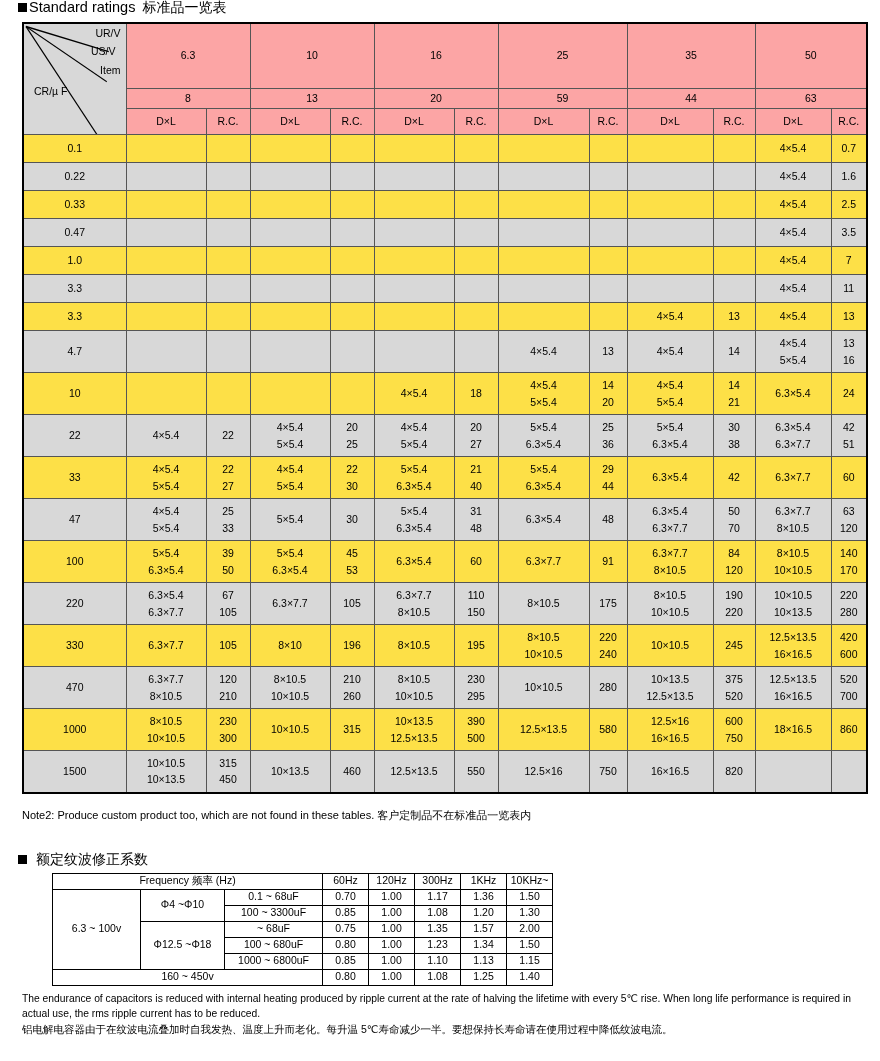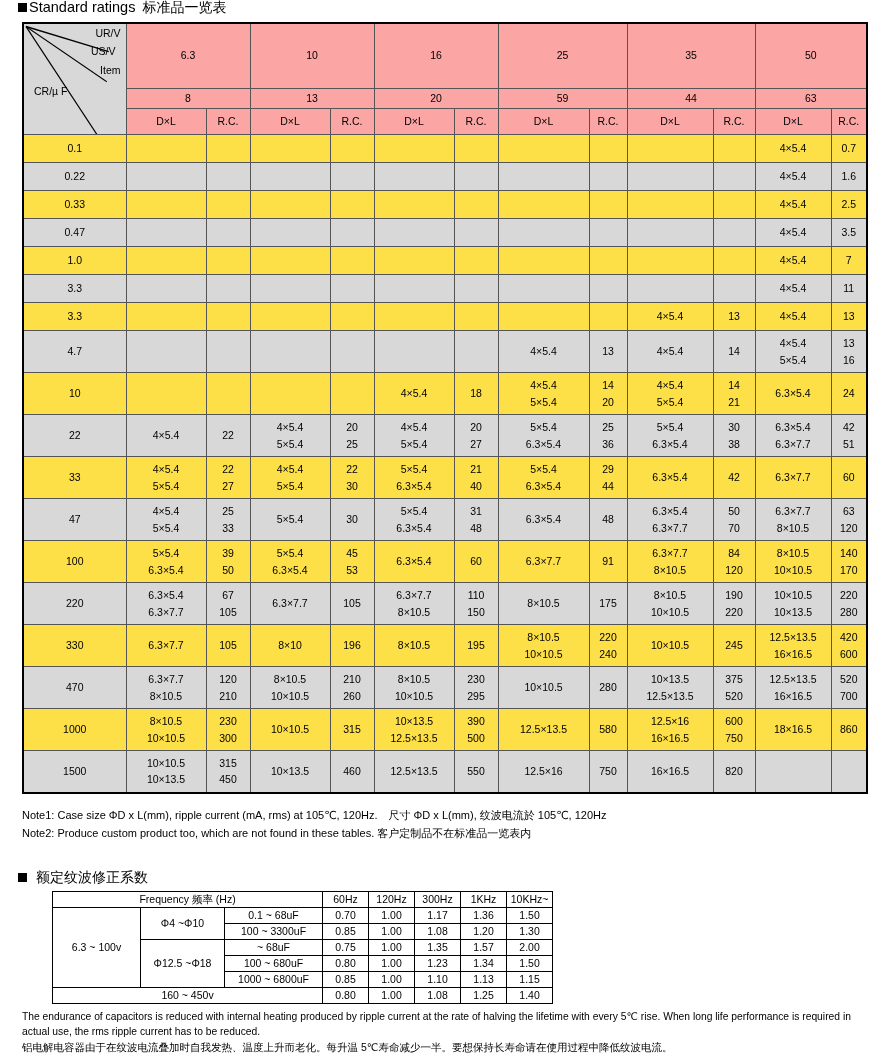--- a/index.html
+++ b/index.html
@@ -1078,21 +1078,20 @@
               </div>
             </td>
             <td class="dat"></td>
             <td class="dat"></td>
           </tr>
         </tbody>
     </table>
   </div>
 
   <div class="notes">
-      <div>Note1: Case size ΦD x L(mm), ripple current (mA, rms) at 105℃, 120Hz.　尺寸 ΦD x L(mm), 纹波电流於 105℃, 120Hz</div>
       <div>Note2: Produce custom product too, which are not found in these tables. 客户定制品不在标准品一览表内</div>
     </div>
 
   <div class="ripple-section">
     <div class="sec-heading">
       <span class="bullet"></span>
       <span class="cn">额定纹波修正系数</span>
     </div>
     <div class="ripple-wrap">
       <table class="ripple">

